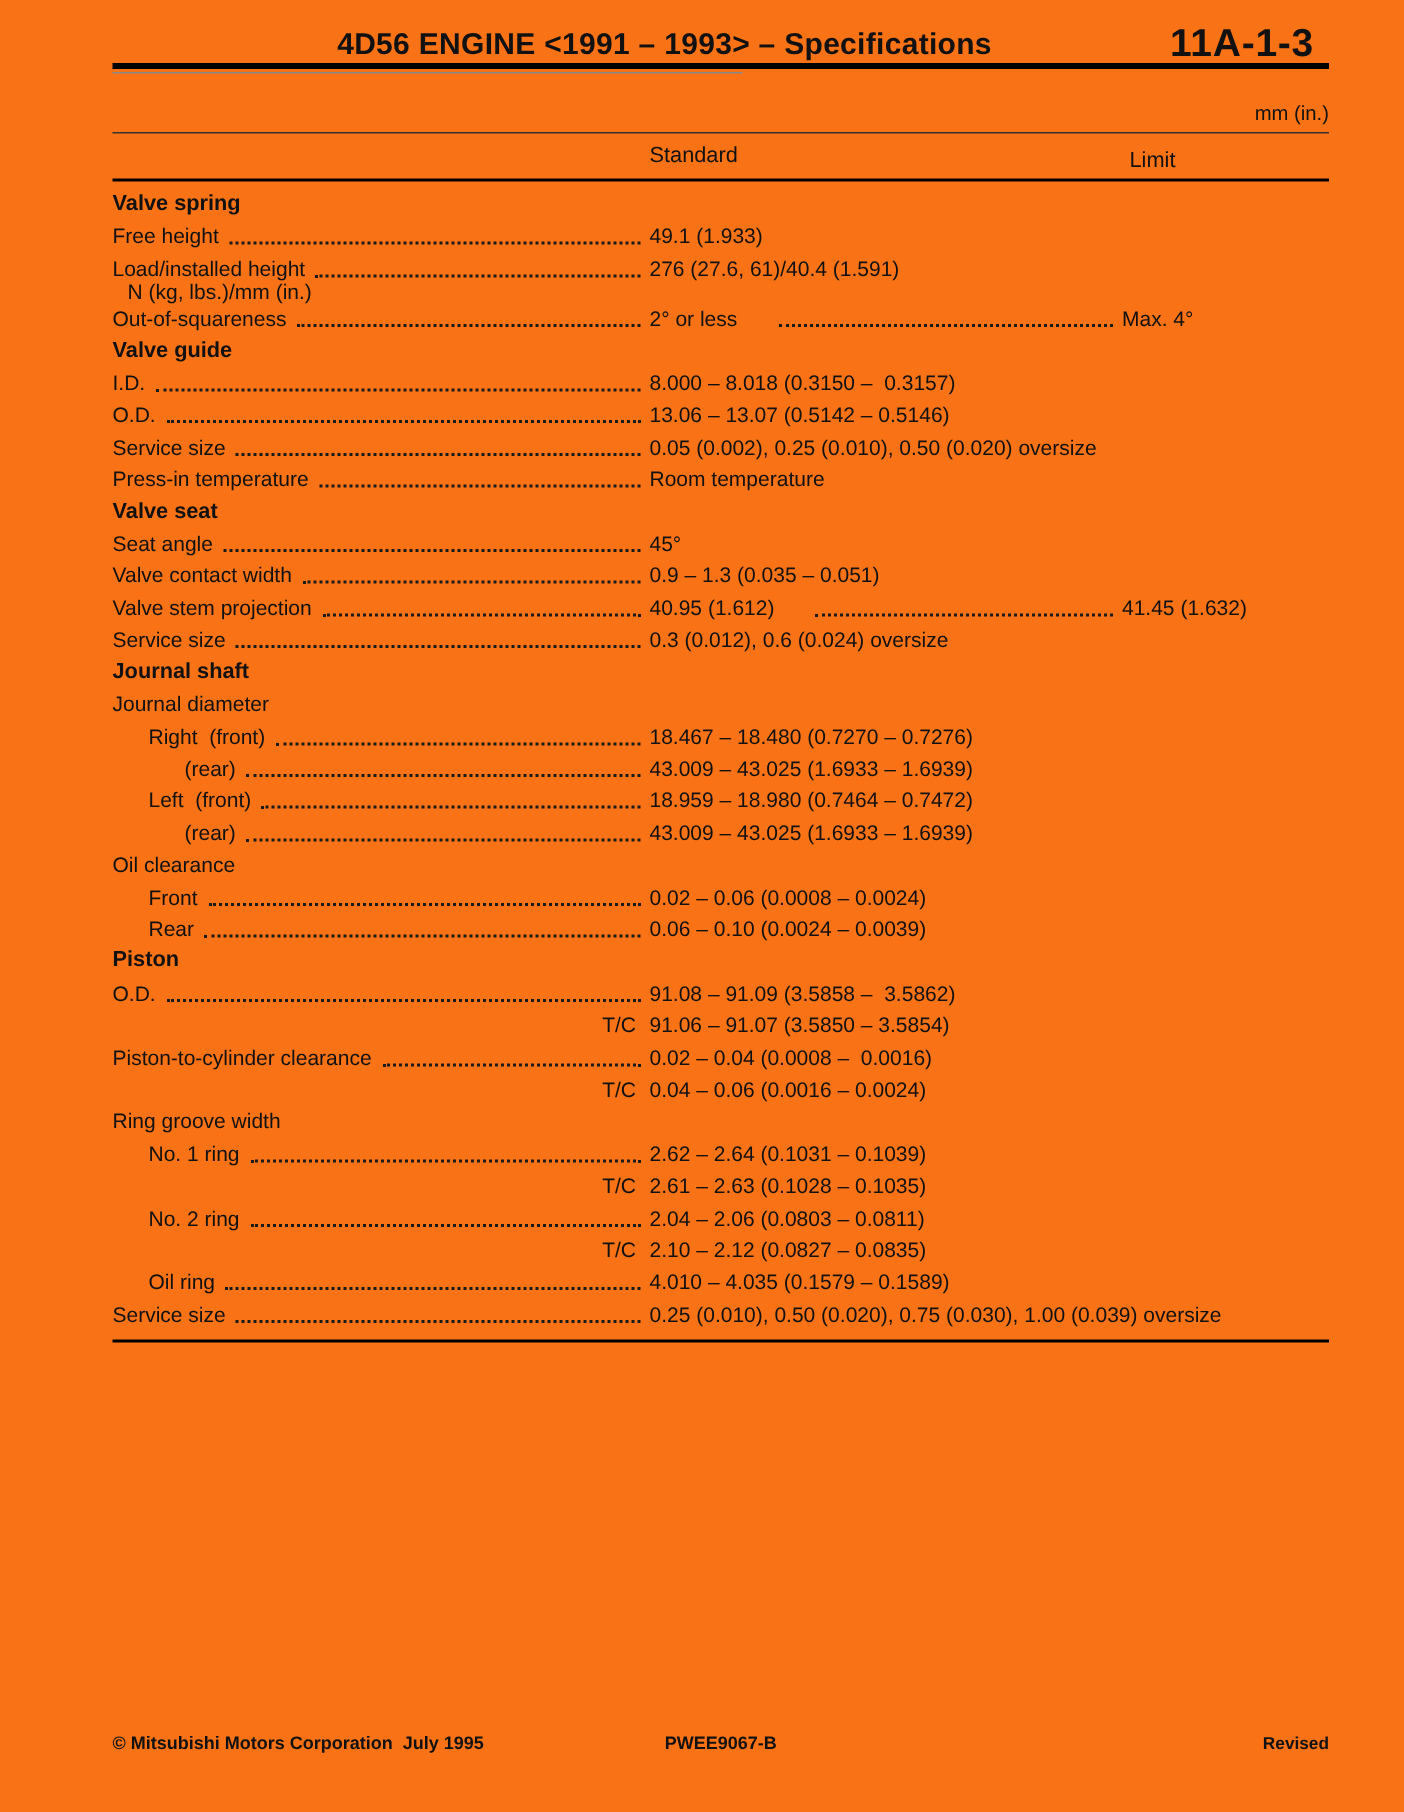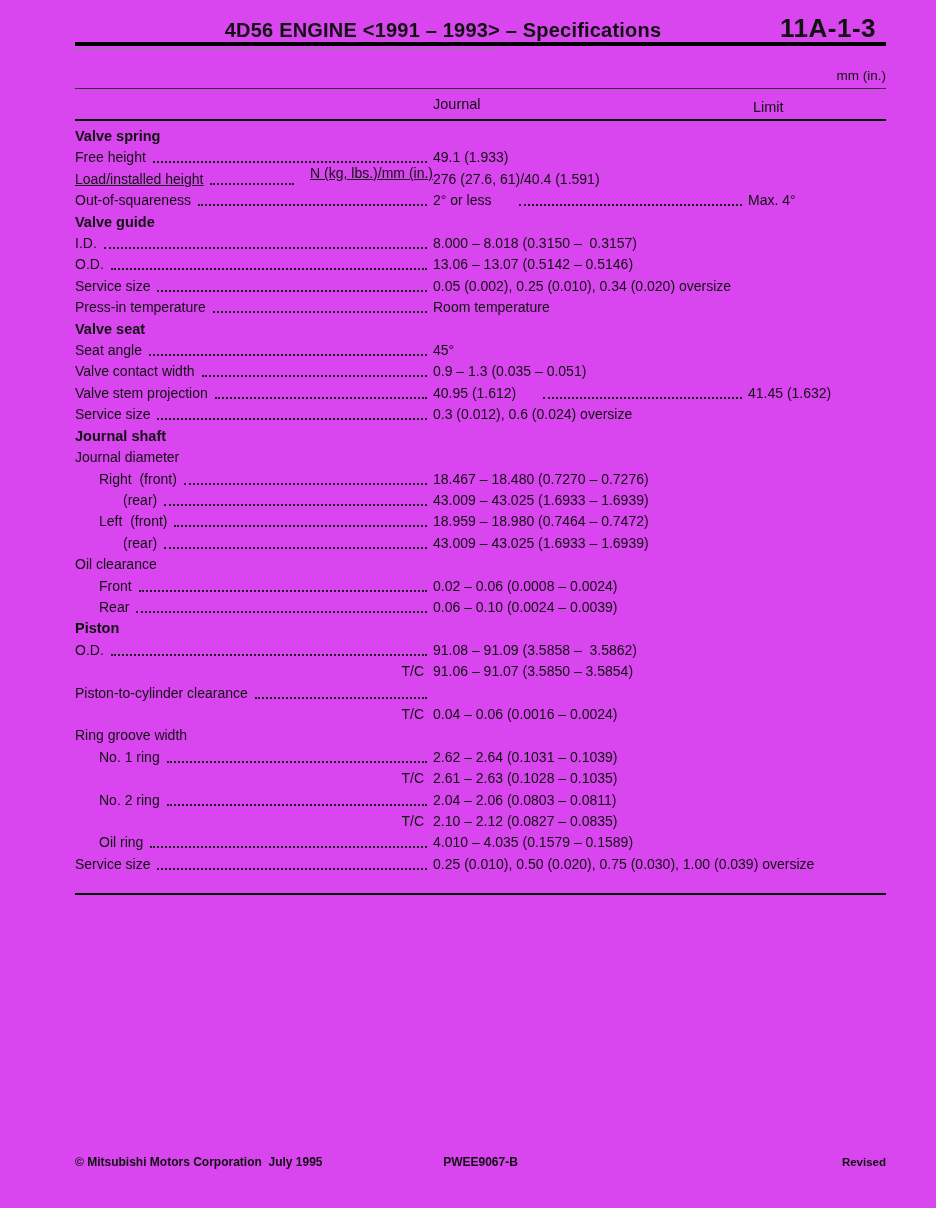--- a/index.html
+++ b/index.html
@@ -1,19 +1,19 @@
 <!DOCTYPE html>
 <html><head>
 <meta charset="utf-8">
 <style>
   html,body{margin:0;padding:0;background:#e8e8e8;}
   .page{
     position:relative;
     width:936px;height:1208px;
-    background:#d946ef;
+    background:#f97316;
     color:#111;
     font-family:"Liberation Sans", sans-serif;
     overflow:hidden;
   }
   
   .hdr-title{
     position:absolute;top:19px;left:75px;width:736px;
     text-align:center;
     font-size:20px;font-weight:bold;letter-spacing:0.2px;
     white-space:pre;
@@ -46,21 +46,21 @@
   }
   
   .spec-table{
     position:absolute;top:126px;left:75px;width:811px;
     font-size:14px;
   }
   .row{display:flex;align-items:flex-start;line-height:21.4px;white-space:pre;}
   .row .lbl{white-space:pre;}
   .sec .lbl{font-weight:bold;font-size:14.5px;}
   .lblarea{width:358px;flex:none;display:flex;}
-  .lblarea.col{flex-direction:row;text-decoration:underline;}
+  .lblarea.col{flex-direction:column;}
   .lblarea .line1{display:flex;width:100%;}
   .lblarea .line2{line-height:15px;margin-top:-3px;padding-left:10px;}
   .ind1{padding-left:24px;box-sizing:border-box;}
   .ind2{padding-left:48px;box-sizing:border-box;}
   .dots{
     flex:1 1 auto;min-width:14px;height:16px;box-sizing:border-box;
     border-bottom:2px dotted #1a1a1a;
     margin:0 6px 0 7px;
   }
   .valarea{flex:1 1 auto;display:flex;min-width:0;}
@@ -86,52 +86,52 @@
 <div class="page">
 
   <div class="hdr-title">4D56 ENGINE &lt;1991 – 1993&gt; – Specifications</div>
   <div class="hdr-pagecode">11A-1-3</div>
   <div class="rule-heavy"></div>
   <div class="rule-heavy-echo"></div>
 
   <div class="units-note">mm (in.)</div>
   <div class="rule-thin"></div>
 
-  <div class="col-standard">Journal</div>
+  <div class="col-standard">Standard</div>
   <div class="col-limit">Limit</div>
   <div class="rule-cols"></div>
 
   <div class="spec-table">
       <div class="row sec"><span class="lbl">Valve spring</span></div>
       <div class="row spec"><div class="lblarea"><span class="lbl">Free height</span><div class="dots"></div></div><div class="valarea"><span class="val">49.1 (1.933)</span></div></div>
       <div class="row spec"><div class="lblarea col"><div class="line1"><span class="lbl">Load/installed height</span><div class="dots"></div></div><div class="line2">N (kg, lbs.)/mm (in.)</div></div><div class="valarea"><span class="val">276 (27.6, 61)/40.4 (1.591)</span></div></div>
       <div class="row spec"><div class="lblarea"><span class="lbl">Out-of-squareness</span><div class="dots"></div></div><div class="valarea"><div class="stdwrap"><span class="val">2° or less</span><div class="dots"></div></div><span class="limit">Max. 4°</span></div></div>
       <div class="row sec"><span class="lbl">Valve guide</span></div>
       <div class="row spec"><div class="lblarea"><span class="lbl">I.D.</span><div class="dots"></div></div><div class="valarea"><span class="val">8.000 – 8.018 (0.3150 –  0.3157)</span></div></div>
       <div class="row spec"><div class="lblarea"><span class="lbl">O.D.</span><div class="dots"></div></div><div class="valarea"><span class="val">13.06 – 13.07 (0.5142 – 0.5146)</span></div></div>
-      <div class="row spec"><div class="lblarea"><span class="lbl">Service size</span><div class="dots"></div></div><div class="valarea"><span class="val">0.05 (0.002), 0.25 (0.010), 0.34 (0.020) oversize</span></div></div>
+      <div class="row spec"><div class="lblarea"><span class="lbl">Service size</span><div class="dots"></div></div><div class="valarea"><span class="val">0.05 (0.002), 0.25 (0.010), 0.50 (0.020) oversize</span></div></div>
       <div class="row spec"><div class="lblarea"><span class="lbl">Press-in temperature</span><div class="dots"></div></div><div class="valarea"><span class="val">Room temperature</span></div></div>
       <div class="row sec"><span class="lbl">Valve seat</span></div>
       <div class="row spec"><div class="lblarea"><span class="lbl">Seat angle</span><div class="dots"></div></div><div class="valarea"><span class="val">45°</span></div></div>
       <div class="row spec"><div class="lblarea"><span class="lbl">Valve contact width</span><div class="dots"></div></div><div class="valarea"><span class="val">0.9 – 1.3 (0.035 – 0.051)</span></div></div>
       <div class="row spec"><div class="lblarea"><span class="lbl">Valve stem projection</span><div class="dots"></div></div><div class="valarea"><div class="stdwrap"><span class="val">40.95 (1.612)</span><div class="dots"></div></div><span class="limit">41.45 (1.632)</span></div></div>
       <div class="row spec"><div class="lblarea"><span class="lbl">Service size</span><div class="dots"></div></div><div class="valarea"><span class="val">0.3 (0.012), 0.6 (0.024) oversize</span></div></div>
       <div class="row sec"><span class="lbl">Journal shaft</span></div>
       <div class="row grp"><span class="lbl">Journal diameter</span></div>
       <div class="row spec"><div class="lblarea ind1"><span class="lbl">Right  (front)</span><div class="dots"></div></div><div class="valarea"><span class="val">18.467 – 18.480 (0.7270 – 0.7276)</span></div></div>
       <div class="row spec"><div class="lblarea ind2"><span class="lbl">(rear)</span><div class="dots"></div></div><div class="valarea"><span class="val">43.009 – 43.025 (1.6933 – 1.6939)</span></div></div>
       <div class="row spec"><div class="lblarea ind1"><span class="lbl">Left  (front)</span><div class="dots"></div></div><div class="valarea"><span class="val">18.959 – 18.980 (0.7464 – 0.7472)</span></div></div>
       <div class="row spec"><div class="lblarea ind2"><span class="lbl">(rear)</span><div class="dots"></div></div><div class="valarea"><span class="val">43.009 – 43.025 (1.6933 – 1.6939)</span></div></div>
       <div class="row grp"><span class="lbl">Oil clearance</span></div>
       <div class="row spec"><div class="lblarea ind1"><span class="lbl">Front</span><div class="dots"></div></div><div class="valarea"><span class="val">0.02 – 0.06 (0.0008 – 0.0024)</span></div></div>
       <div class="row spec"><div class="lblarea ind1"><span class="lbl">Rear</span><div class="dots"></div></div><div class="valarea"><span class="val">0.06 – 0.10 (0.0024 – 0.0039)</span></div></div>
       <div class="row sec"><span class="lbl">Piston</span></div>
       <div class="row spec"><div class="lblarea"><span class="lbl">O.D.</span><div class="dots"></div></div><div class="valarea"><span class="val">91.08 – 91.09 (3.5858 –  3.5862)</span></div></div>
       <div class="row spec"><div class="lblarea"><span class="tc">T/C</span></div><div class="valarea"><span class="val">91.06 – 91.07 (3.5850 – 3.5854)</span></div></div>
-      <div class="row spec"><div class="lblarea"><span class="lbl">Piston-to-cylinder clearance</span><div class="dots"></div></div></div>
+      <div class="row spec"><div class="lblarea"><span class="lbl">Piston-to-cylinder clearance</span><div class="dots"></div></div><div class="valarea"><span class="val">0.02 – 0.04 (0.0008 –  0.0016)</span></div></div>
       <div class="row spec"><div class="lblarea"><span class="tc">T/C</span></div><div class="valarea"><span class="val">0.04 – 0.06 (0.0016 – 0.0024)</span></div></div>
       <div class="row grp"><span class="lbl">Ring groove width</span></div>
       <div class="row spec"><div class="lblarea ind1"><span class="lbl">No. 1 ring</span><div class="dots"></div></div><div class="valarea"><span class="val">2.62 – 2.64 (0.1031 – 0.1039)</span></div></div>
       <div class="row spec"><div class="lblarea"><span class="tc">T/C</span></div><div class="valarea"><span class="val">2.61 – 2.63 (0.1028 – 0.1035)</span></div></div>
       <div class="row spec"><div class="lblarea ind1"><span class="lbl">No. 2 ring</span><div class="dots"></div></div><div class="valarea"><span class="val">2.04 – 2.06 (0.0803 – 0.0811)</span></div></div>
       <div class="row spec"><div class="lblarea"><span class="tc">T/C</span></div><div class="valarea"><span class="val">2.10 – 2.12 (0.0827 – 0.0835)</span></div></div>
       <div class="row spec"><div class="lblarea ind1"><span class="lbl">Oil ring</span><div class="dots"></div></div><div class="valarea"><span class="val">4.010 – 4.035 (0.1579 – 0.1589)</span></div></div>
       <div class="row spec"><div class="lblarea"><span class="lbl">Service size</span><div class="dots"></div></div><div class="valarea"><span class="val">0.25 (0.010), 0.50 (0.020), 0.75 (0.030), 1.00 (0.039) oversize</span></div></div>
     </div>
   <div class="rule-bottom"></div>

